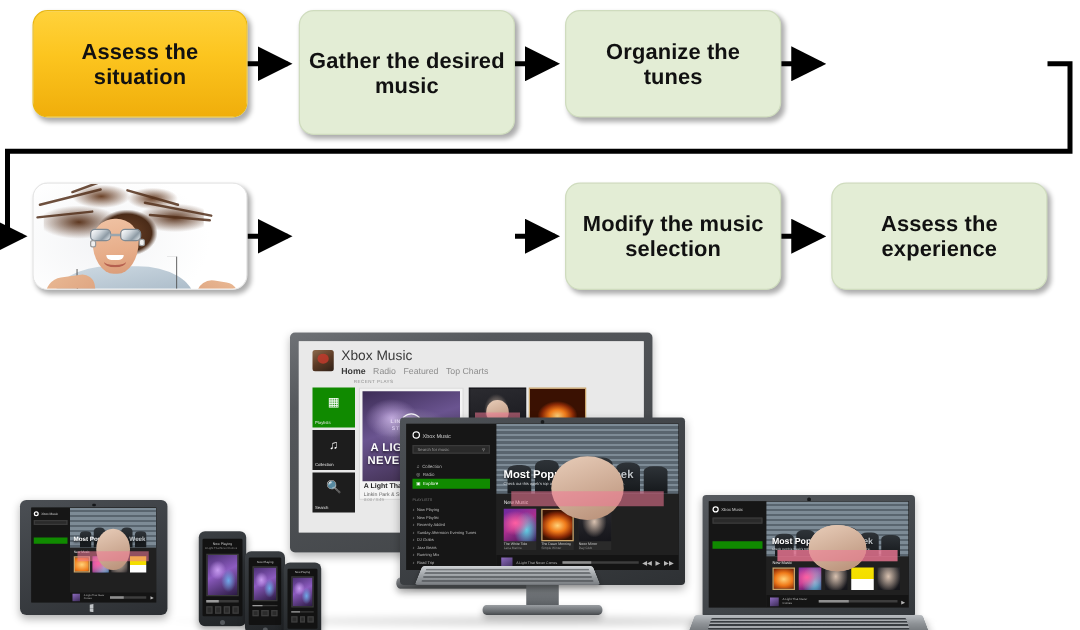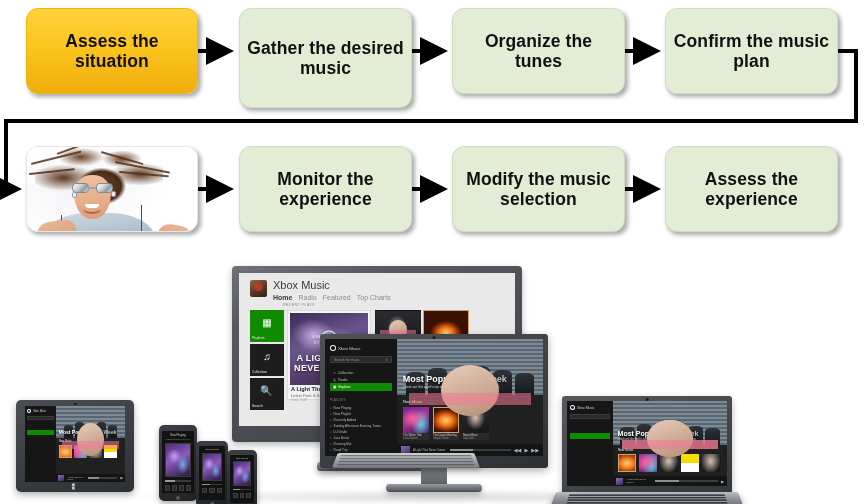--- a/index.html
+++ b/index.html
@@ -430,23 +430,20 @@
 
     <div class="node node-accent" style="left:26px;  top:8px;  width:172px; height:86px;">
       <span class="node-label">Assess the situation</span>
     </div>
     <div class="node node-green" style="left:239px; top:8px;  width:173px; height:100px;">
       <span class="node-label">Gather the desired music</span>
     </div>
     <div class="node node-green" style="left:452px; top:8px;  width:173px; height:86px;">
       <span class="node-label">Organize the tunes</span>
     </div>
-    <div class="node node-green" style="left:665px; top:8px;  width:173px; height:86px;">
-      <span class="node-label">Confirm the music plan</span>
-    </div>
 
     <div class="node node-photo" style="left:26px;  top:146px; width:172px; height:86px;">
       <div class="photo-wrap">
         <div class="ph ph-bg"></div>
         <div class="ph ph-hair"></div>
         <div class="ph ph-strand" style="left:4px;  top:16px; width:52px; transform:rotate(-14deg);"></div>
         <div class="ph ph-strand" style="left:2px;  top:26px; width:46px; transform:rotate(-6deg);"></div>
         <div class="ph ph-strand" style="left:88px; top:14px; width:56px; transform:rotate(11deg);"></div>
         <div class="ph ph-strand" style="left:92px; top:24px; width:50px; transform:rotate(5deg);"></div>
         <div class="ph ph-strand" style="left:30px; top:6px;  width:40px; transform:rotate(-20deg);"></div>
@@ -462,23 +459,20 @@
         <div class="ph ph-smile"></div>
         <div class="ph ph-cord c1"></div>
         <div class="ph ph-cord c2"></div>
         <div class="ph ph-bud b1"></div>
         <div class="ph ph-bud b2"></div>
         <div class="ph ph-arm"></div>
         <div class="ph ph-arm2"></div>
 
       </div>
     </div>
-    <div class="node node-green" style="left:239px; top:146px; width:173px; height:86px;">
-      <span class="node-label">Monitor the experience</span>
-    </div>
     <div class="node node-green" style="left:665px; top:146px; width:173px; height:86px;">
       <span class="node-label">Assess the experience</span>
     </div>
     <div class="node node-green" style="left:452px; top:146px; width:173px; height:86px;">
       <span class="node-label">Modify the music selection</span>
     </div>
   </div>
 
   <div class="devices">
     <div class="shadow-floor"></div>

